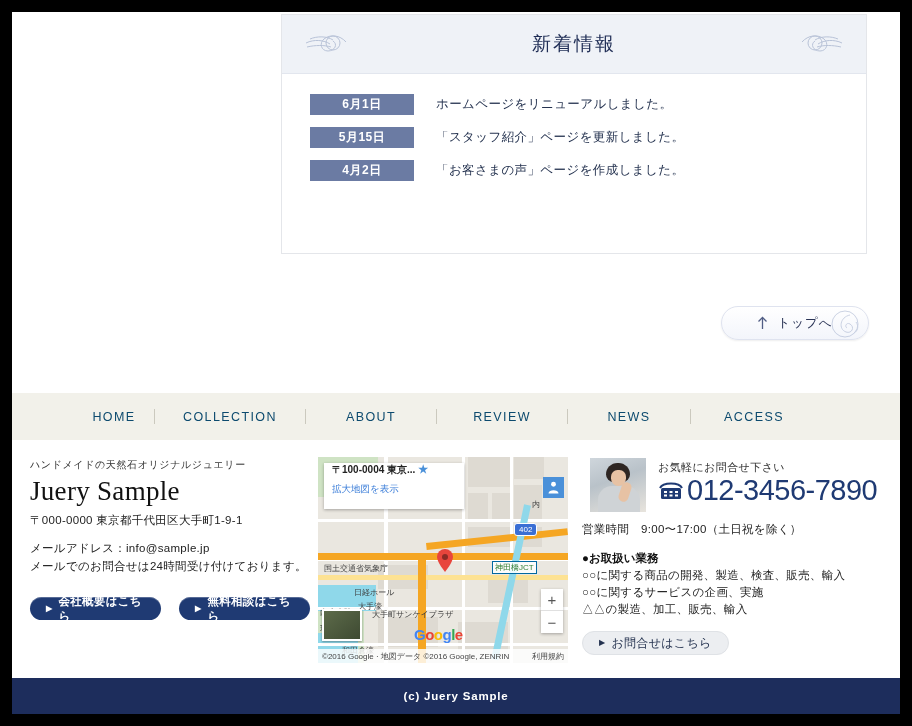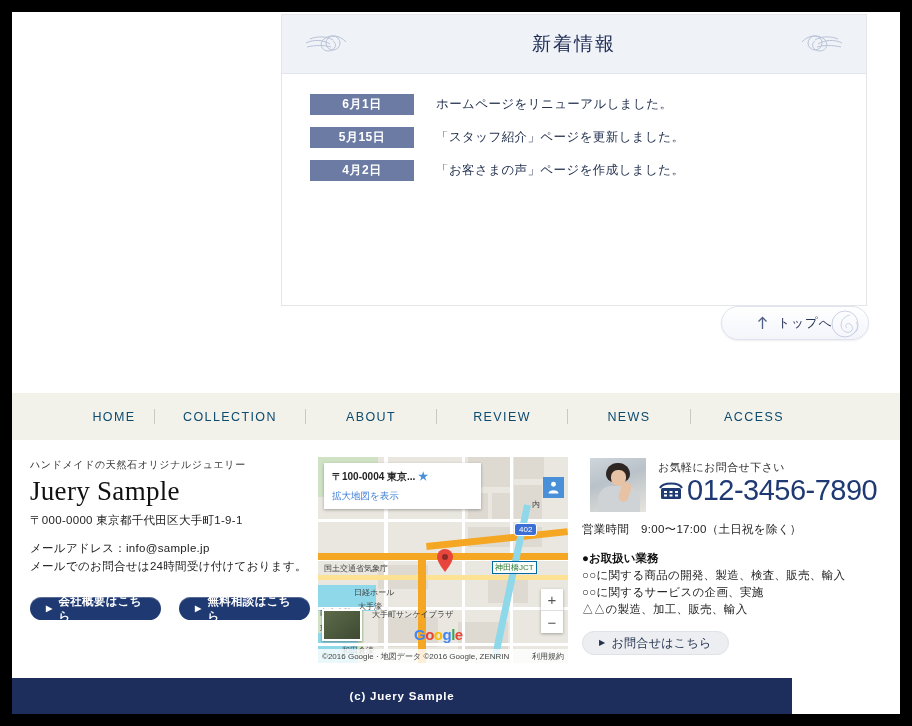--- a/index.html
+++ b/index.html
@@ -14,21 +14,21 @@
     left: 12px; top: 12px;
     width: 888px; height: 702px;
     background: #ffffff;
     overflow: hidden;
   }
 
   
   .news-panel {
     position: absolute;
     left: 269px; top: 2px;
-    width: 586px; height: 292px;
+    width: 586px; height: 240px;
     background: #ffffff;
     border: 1px solid #e4e6ea;
   }
   .news-head {
     position: relative;
     height: 59px;
     background: #eff2f7;
     border-bottom: 1px solid #e2e6ee;
     display: flex; align-items: center; justify-content: center;
   }
@@ -205,24 +205,24 @@
     font-family: "Liberation Sans", sans-serif;
   }
   .m-green { position:absolute; background:#cfe3c4; }
   .m-water { position:absolute; background:#8fd8ea; }
   .m-block { position:absolute; background:#dedad2; }
   .m-road  { position:absolute; background:#ffffff; }
   .m-high  { position:absolute; background:#f5a623; }
   .m-yellow{ position:absolute; background:#fde293; }
   .m-card {
     position: absolute; left: 6px; top: 6px;
-    width: 157px; height: 46px;
+    width: 140px; height: 46px;
     background: #fff;
     box-shadow: 0 1px 3px rgba(0,0,0,.3);
-    padding: 7px 8px;
+    padding: 0 8px;
   }
   .m-card-t { font-size: 10px; color: #222; font-weight: bold; white-space: nowrap; }
   .m-star { color: #4a90d9; font-size: 11px; }
   .m-card-l { font-size: 9.5px; color: #3b7dd8; margin-top: 6px; }
   .m-pin {
     position: absolute; left: 118px; top: 92px;
     width: 18px; height: 24px;
   }
   .m-lbl {
     position: absolute;
@@ -270,21 +270,21 @@
     font-size: 8px; color: #444;
     display: flex; align-items: center;
     padding: 0 4px;
   }
   .m-attr .terms { margin-left: auto; }
 
   
   .copyright {
     position: absolute;
     left: 0; top: 666px;
-    width: 780px; height: 36px;
+    width: 888px; height: 36px;
     background: #1d2d5c;
     color: #ffffff;
     font-size: 11.5px; font-weight: bold;
     display: flex; align-items: center; justify-content: center;
     letter-spacing: .8px;
   }
 </style>
 </head>
 <body>
 

